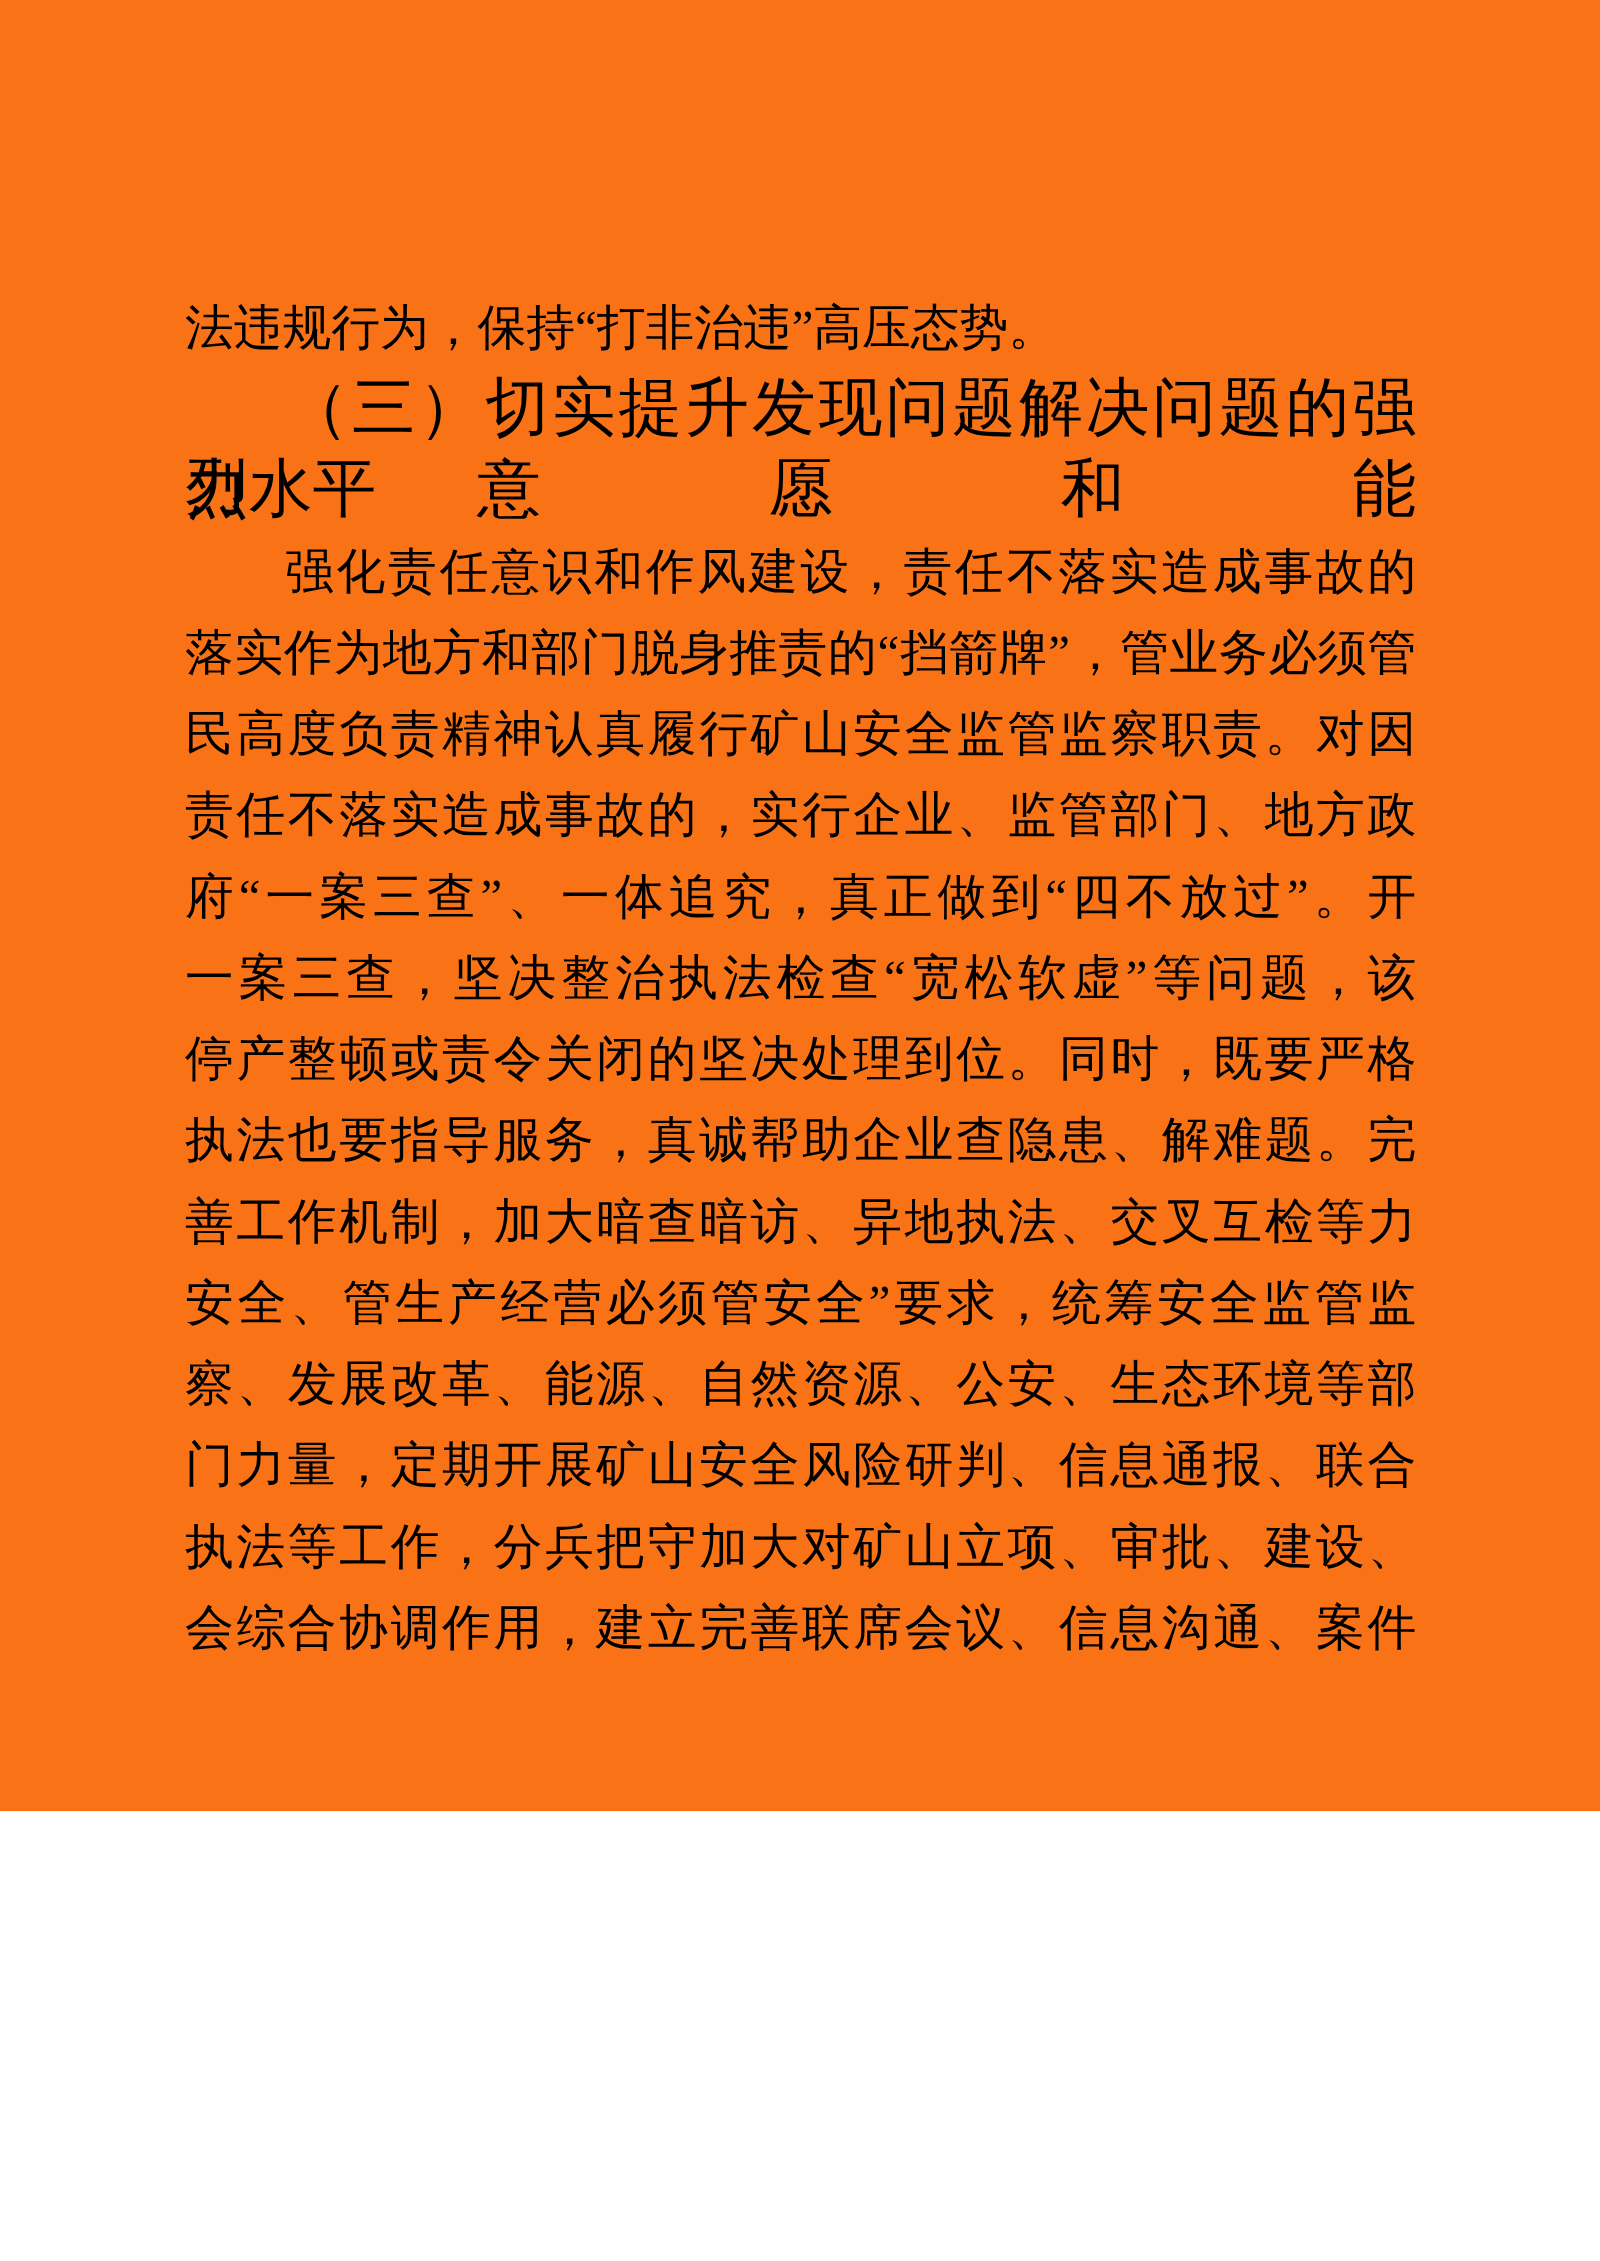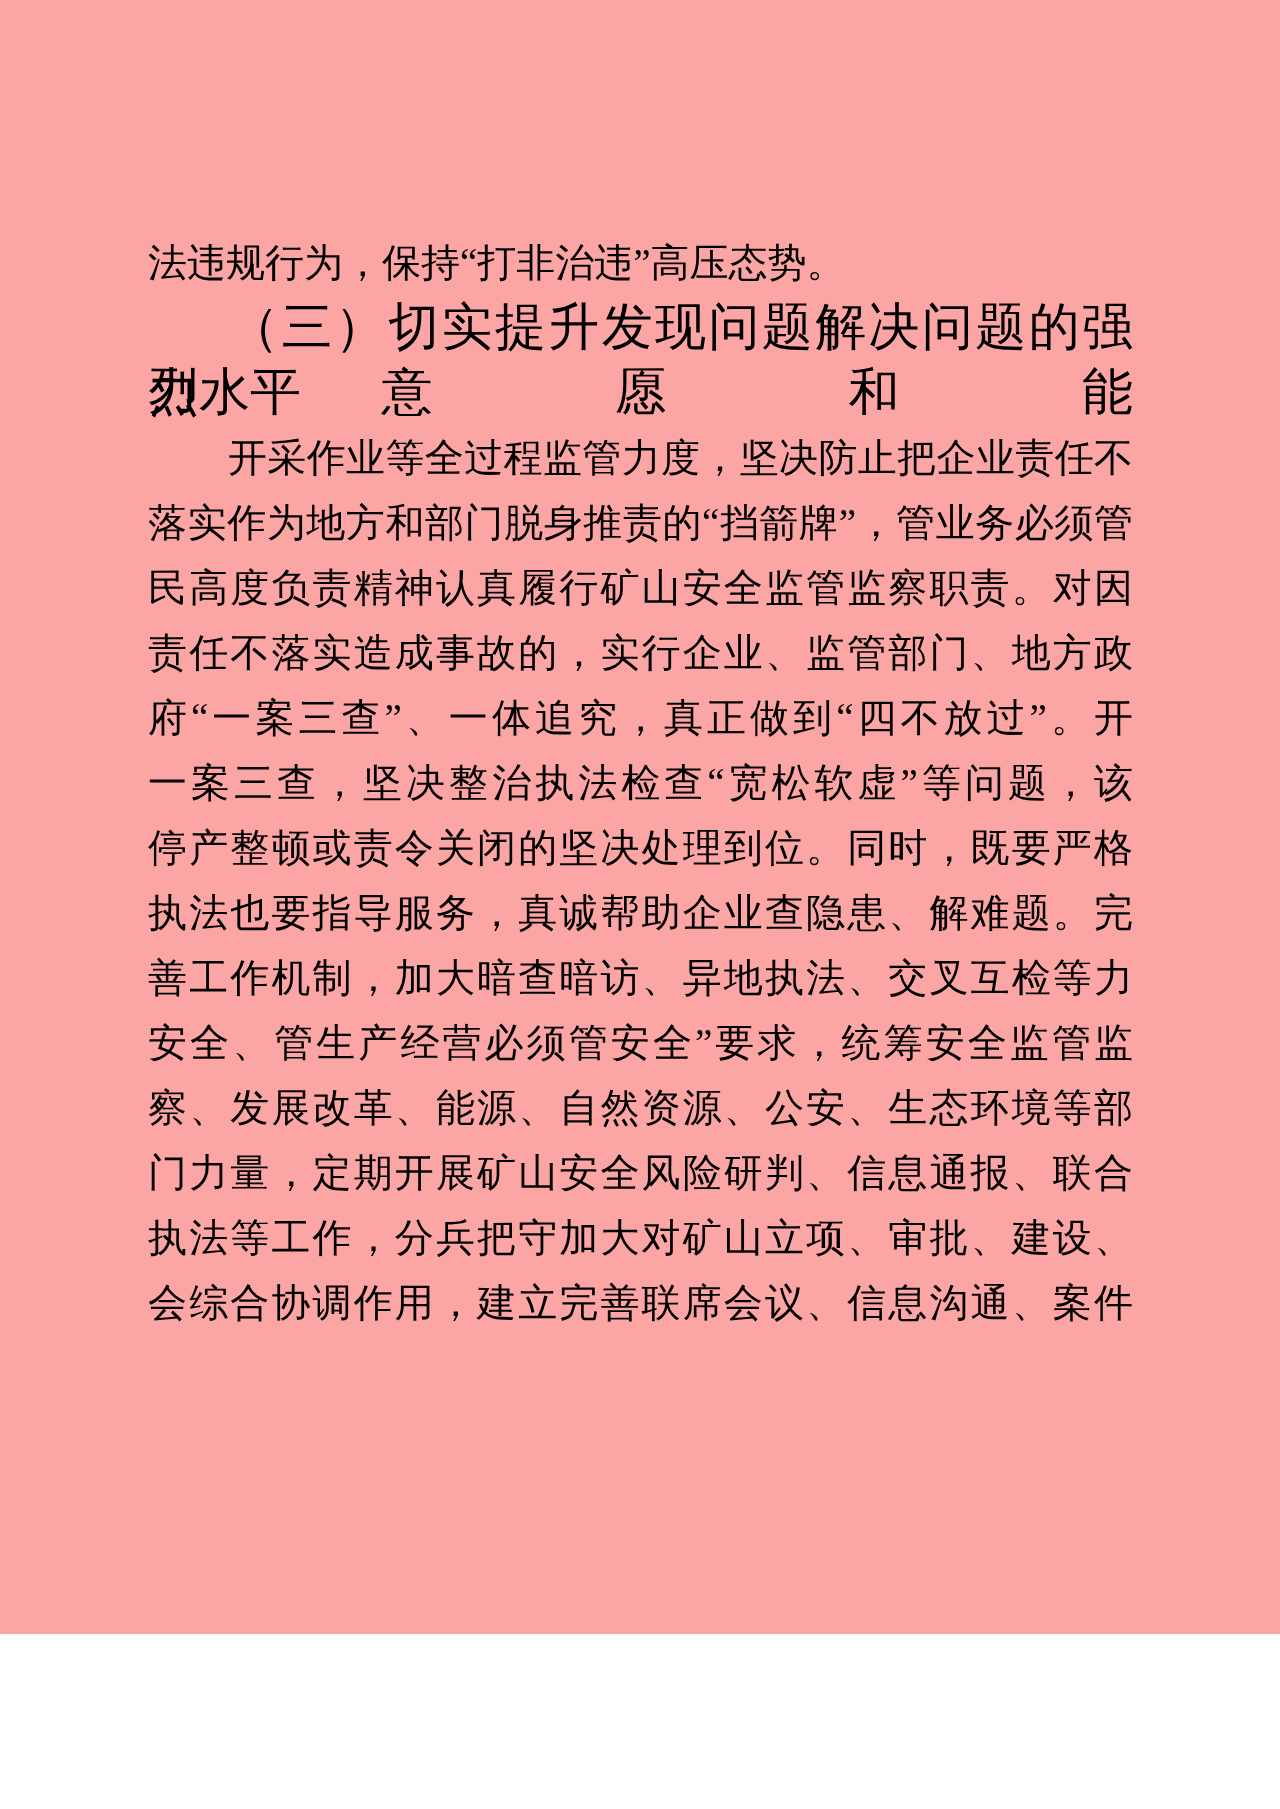--- a/index.html
+++ b/index.html
@@ -3,22 +3,22 @@
 <meta charset="utf-8">
 <style>
   html, body {
     margin: 0;
     padding: 0;
     background: #ffffff;
   }
   .page {
     position: relative;
     width: 1280px;
-    height: 1634px;
-    background: #fca5a5;
+    height: 1449px;
+    background: #f97316;
     overflow: hidden;
     font-family: "Liberation Serif", "DejaVu Serif", serif;
     color: #000000;
   }
   .text-block {
     position: absolute;
     left: 148px;
     top: 230px;
     width: 985px;
   }
@@ -55,21 +55,21 @@
   }
 </style>
 </head>
 <body>
 
 <div class="page">
   <main class="text-block">
       <div class="line">法违规行为，保持“打非治违”高压态势。</div>
       <div class="line heading indent justify">（三）切实提升发现问题解决问题的强烈意愿和能</div>
       <div class="line heading">力水平</div>
-      <div class="line indent justify">开采作业等全过程监管力度，坚决防止把企业责任不</div>
+      <div class="line indent justify">强化责任意识和作风建设，责任不落实造成事故的</div>
       <div class="line justify">落实作为地方和部门脱身推责的“挡箭牌”，管业务必须管</div>
       <div class="line justify">民高度负责精神认真履行矿山安全监管监察职责。对因</div>
       <div class="line justify">责任不落实造成事故的，实行企业、监管部门、地方政</div>
       <div class="line justify">府“一案三查”、一体追究，真正做到“四不放过”。开</div>
       <div class="line justify">一案三查，坚决整治执法检查“宽松软虚”等问题，该</div>
       <div class="line justify">停产整顿或责令关闭的坚决处理到位。同时，既要严格</div>
       <div class="line justify">执法也要指导服务，真诚帮助企业查隐患、解难题。完</div>
       <div class="line justify">善工作机制，加大暗查暗访、异地执法、交叉互检等力</div>
       <div class="line justify">安全、管生产经营必须管安全”要求，统筹安全监管监</div>
       <div class="line justify">察、发展改革、能源、自然资源、公安、生态环境等部</div>

